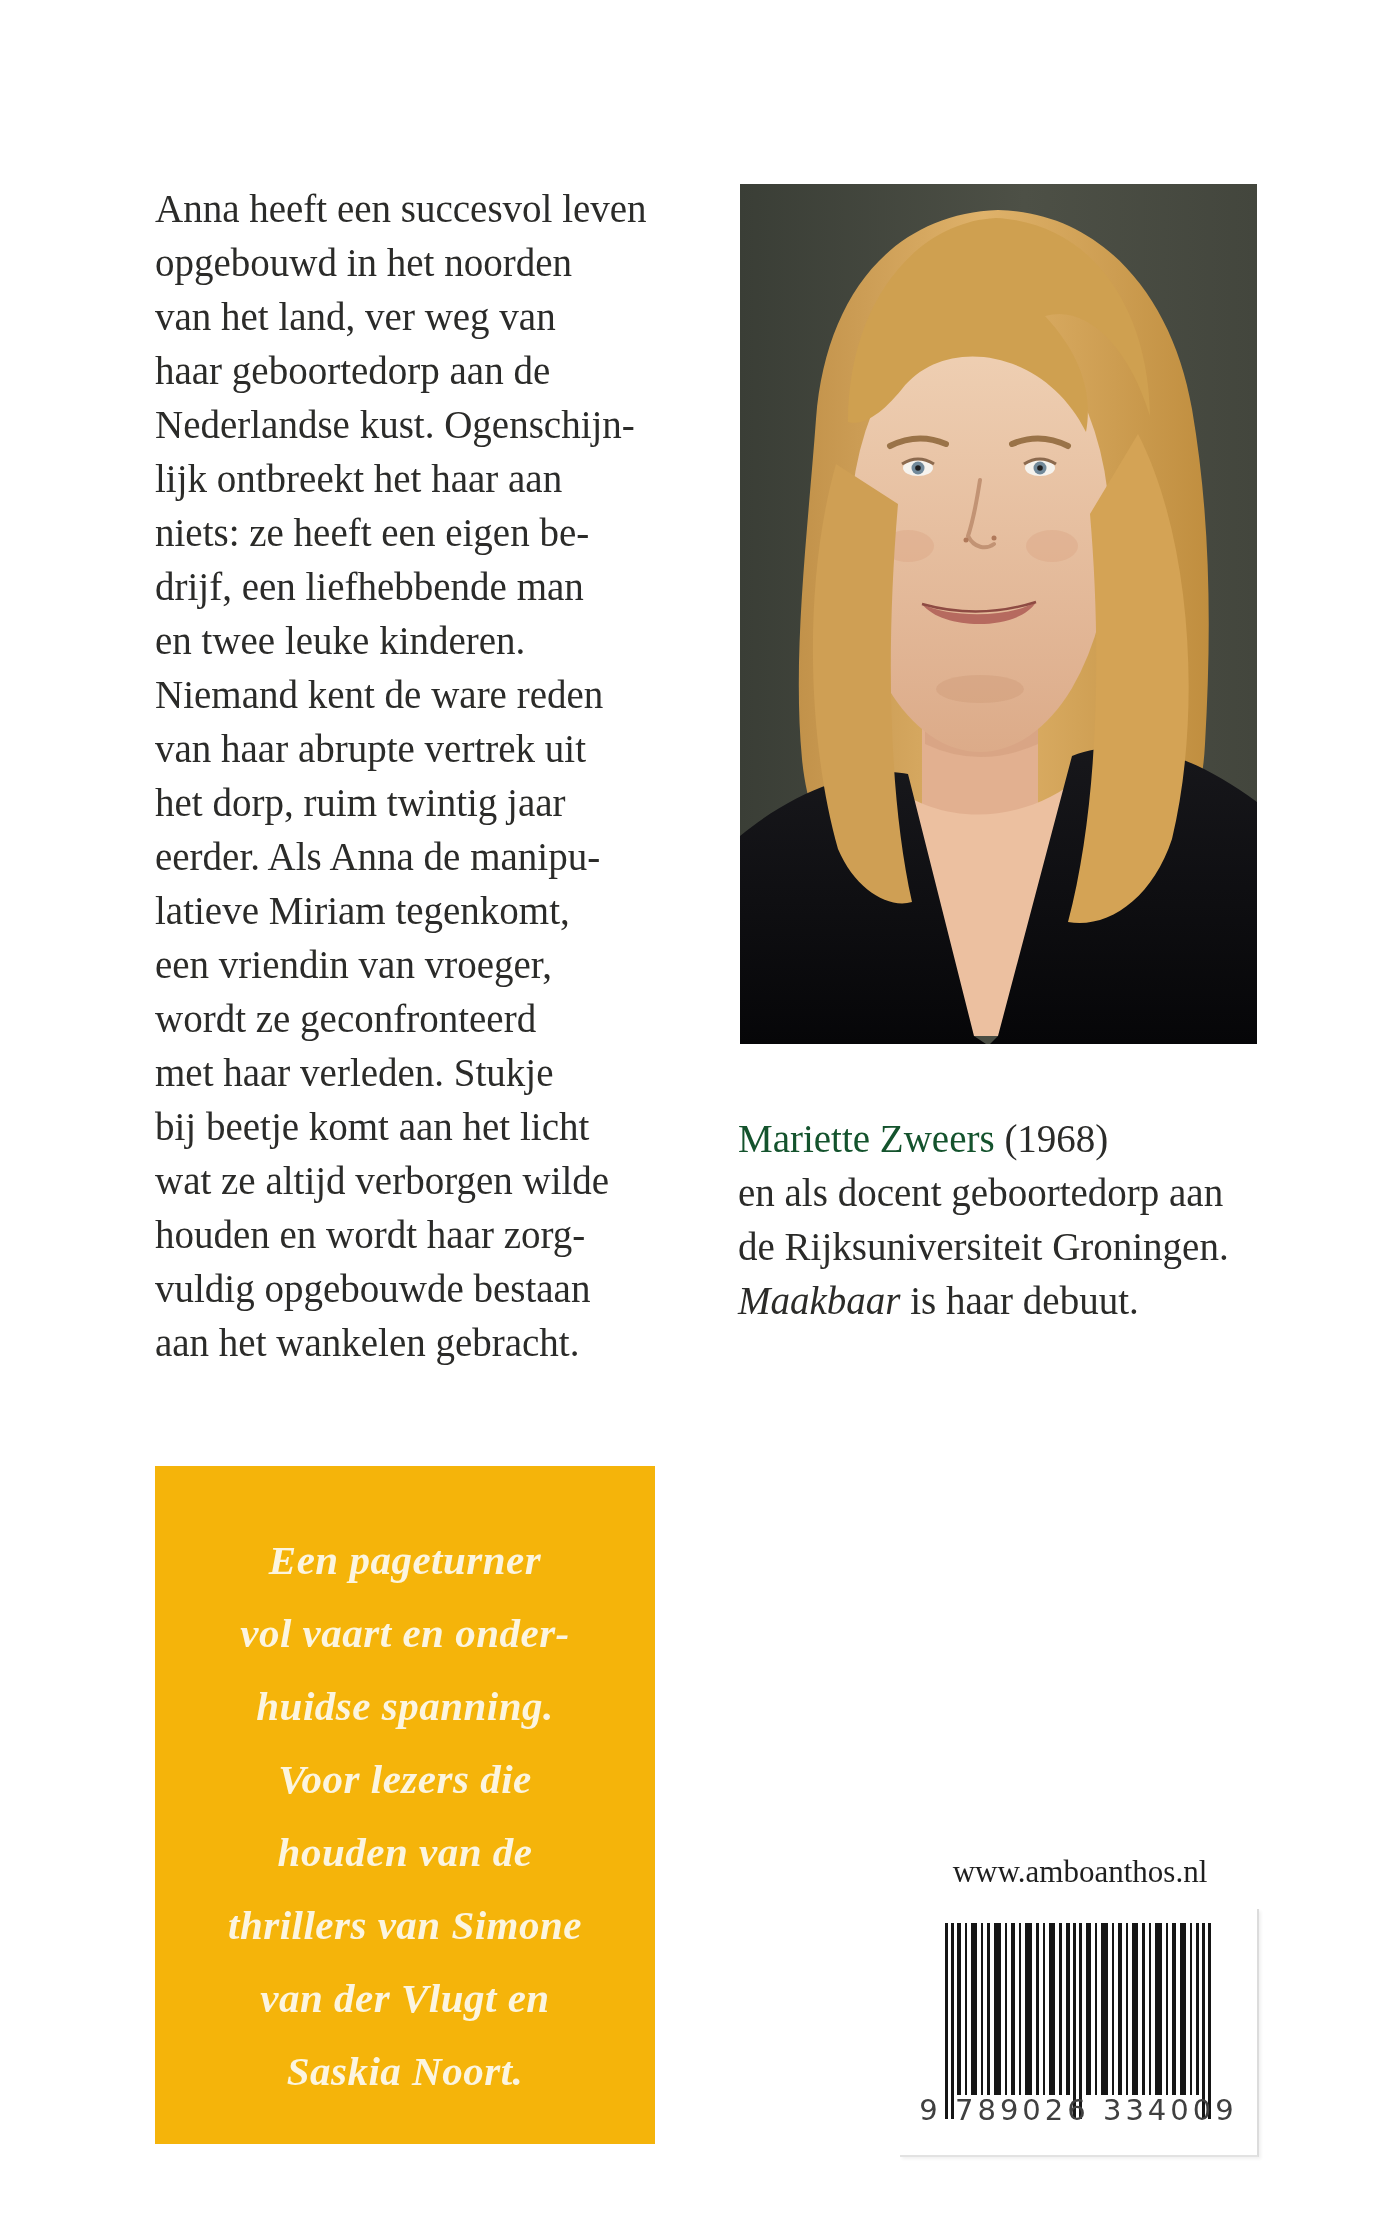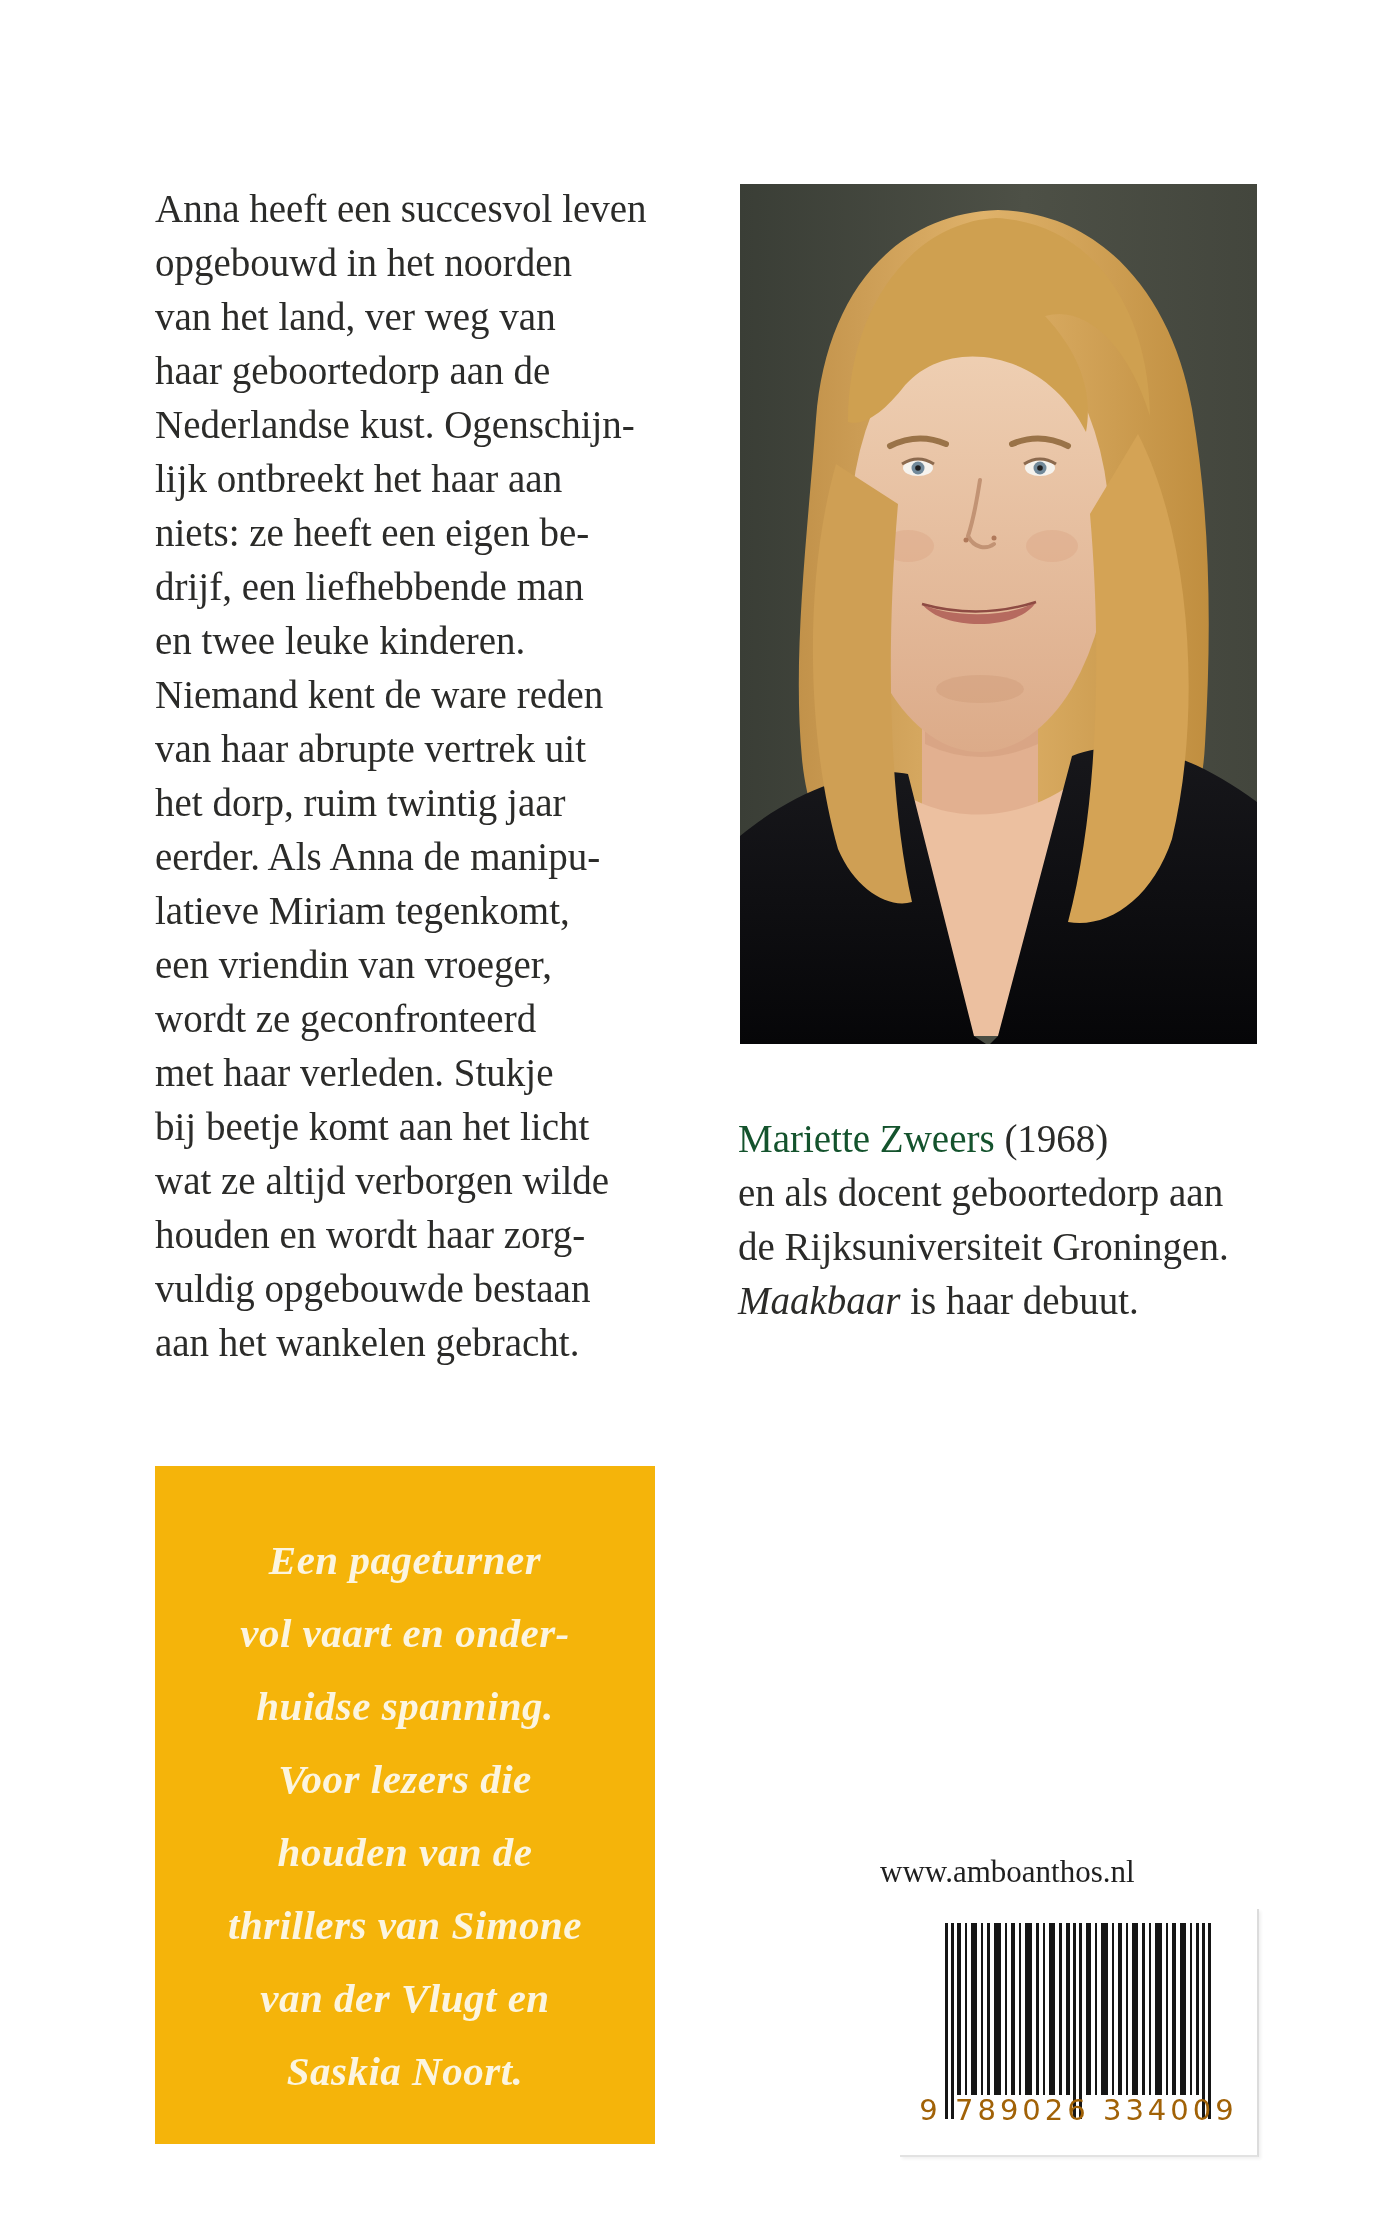--- a/index.html
+++ b/index.html
@@ -48,36 +48,36 @@
     text-align: center;
     font-size: 41px; line-height: 73px; font-weight: 700;
     color: #fcf5e0;
     white-space: pre-line;
     letter-spacing: 0.5px;
   }
 
   
   .website {
     left: 880px; top: 1820px; width: 400px;
-    text-align: left;
+    text-align: center;
     font-size: 31px; color: #1f1f1f;
   }
   .barcode-card {
     left: 900px; top: 1875px; width: 357px; height: 246px;
     background: #ffffff;
     border-right: 2px solid #dcdcdc;
     border-bottom: 2px solid #e2e2e2;
     box-shadow: 2px 2px 3px rgba(0,0,0,0.06);
   }
   .barcode-bars { position: absolute; left: 45px; top: 14px; }
   .barcode-number {
     position: absolute; left: 0; right: 0; top: 184px;
     text-align: center;
     font-family: "DejaVu Sans", "Liberation Sans", sans-serif;
-    font-size: 29px; letter-spacing: 4px; color: #a16207;
+    font-size: 29px; letter-spacing: 4px; color: #404040;
     background: transparent;
   }
 </style>
 </head>
 <body>
 
 <div class="abs synopsis">Anna heeft een succesvol leven
 opgebouwd in het noorden
 van het land, ver weg van
 haar geboortedorp aan de

